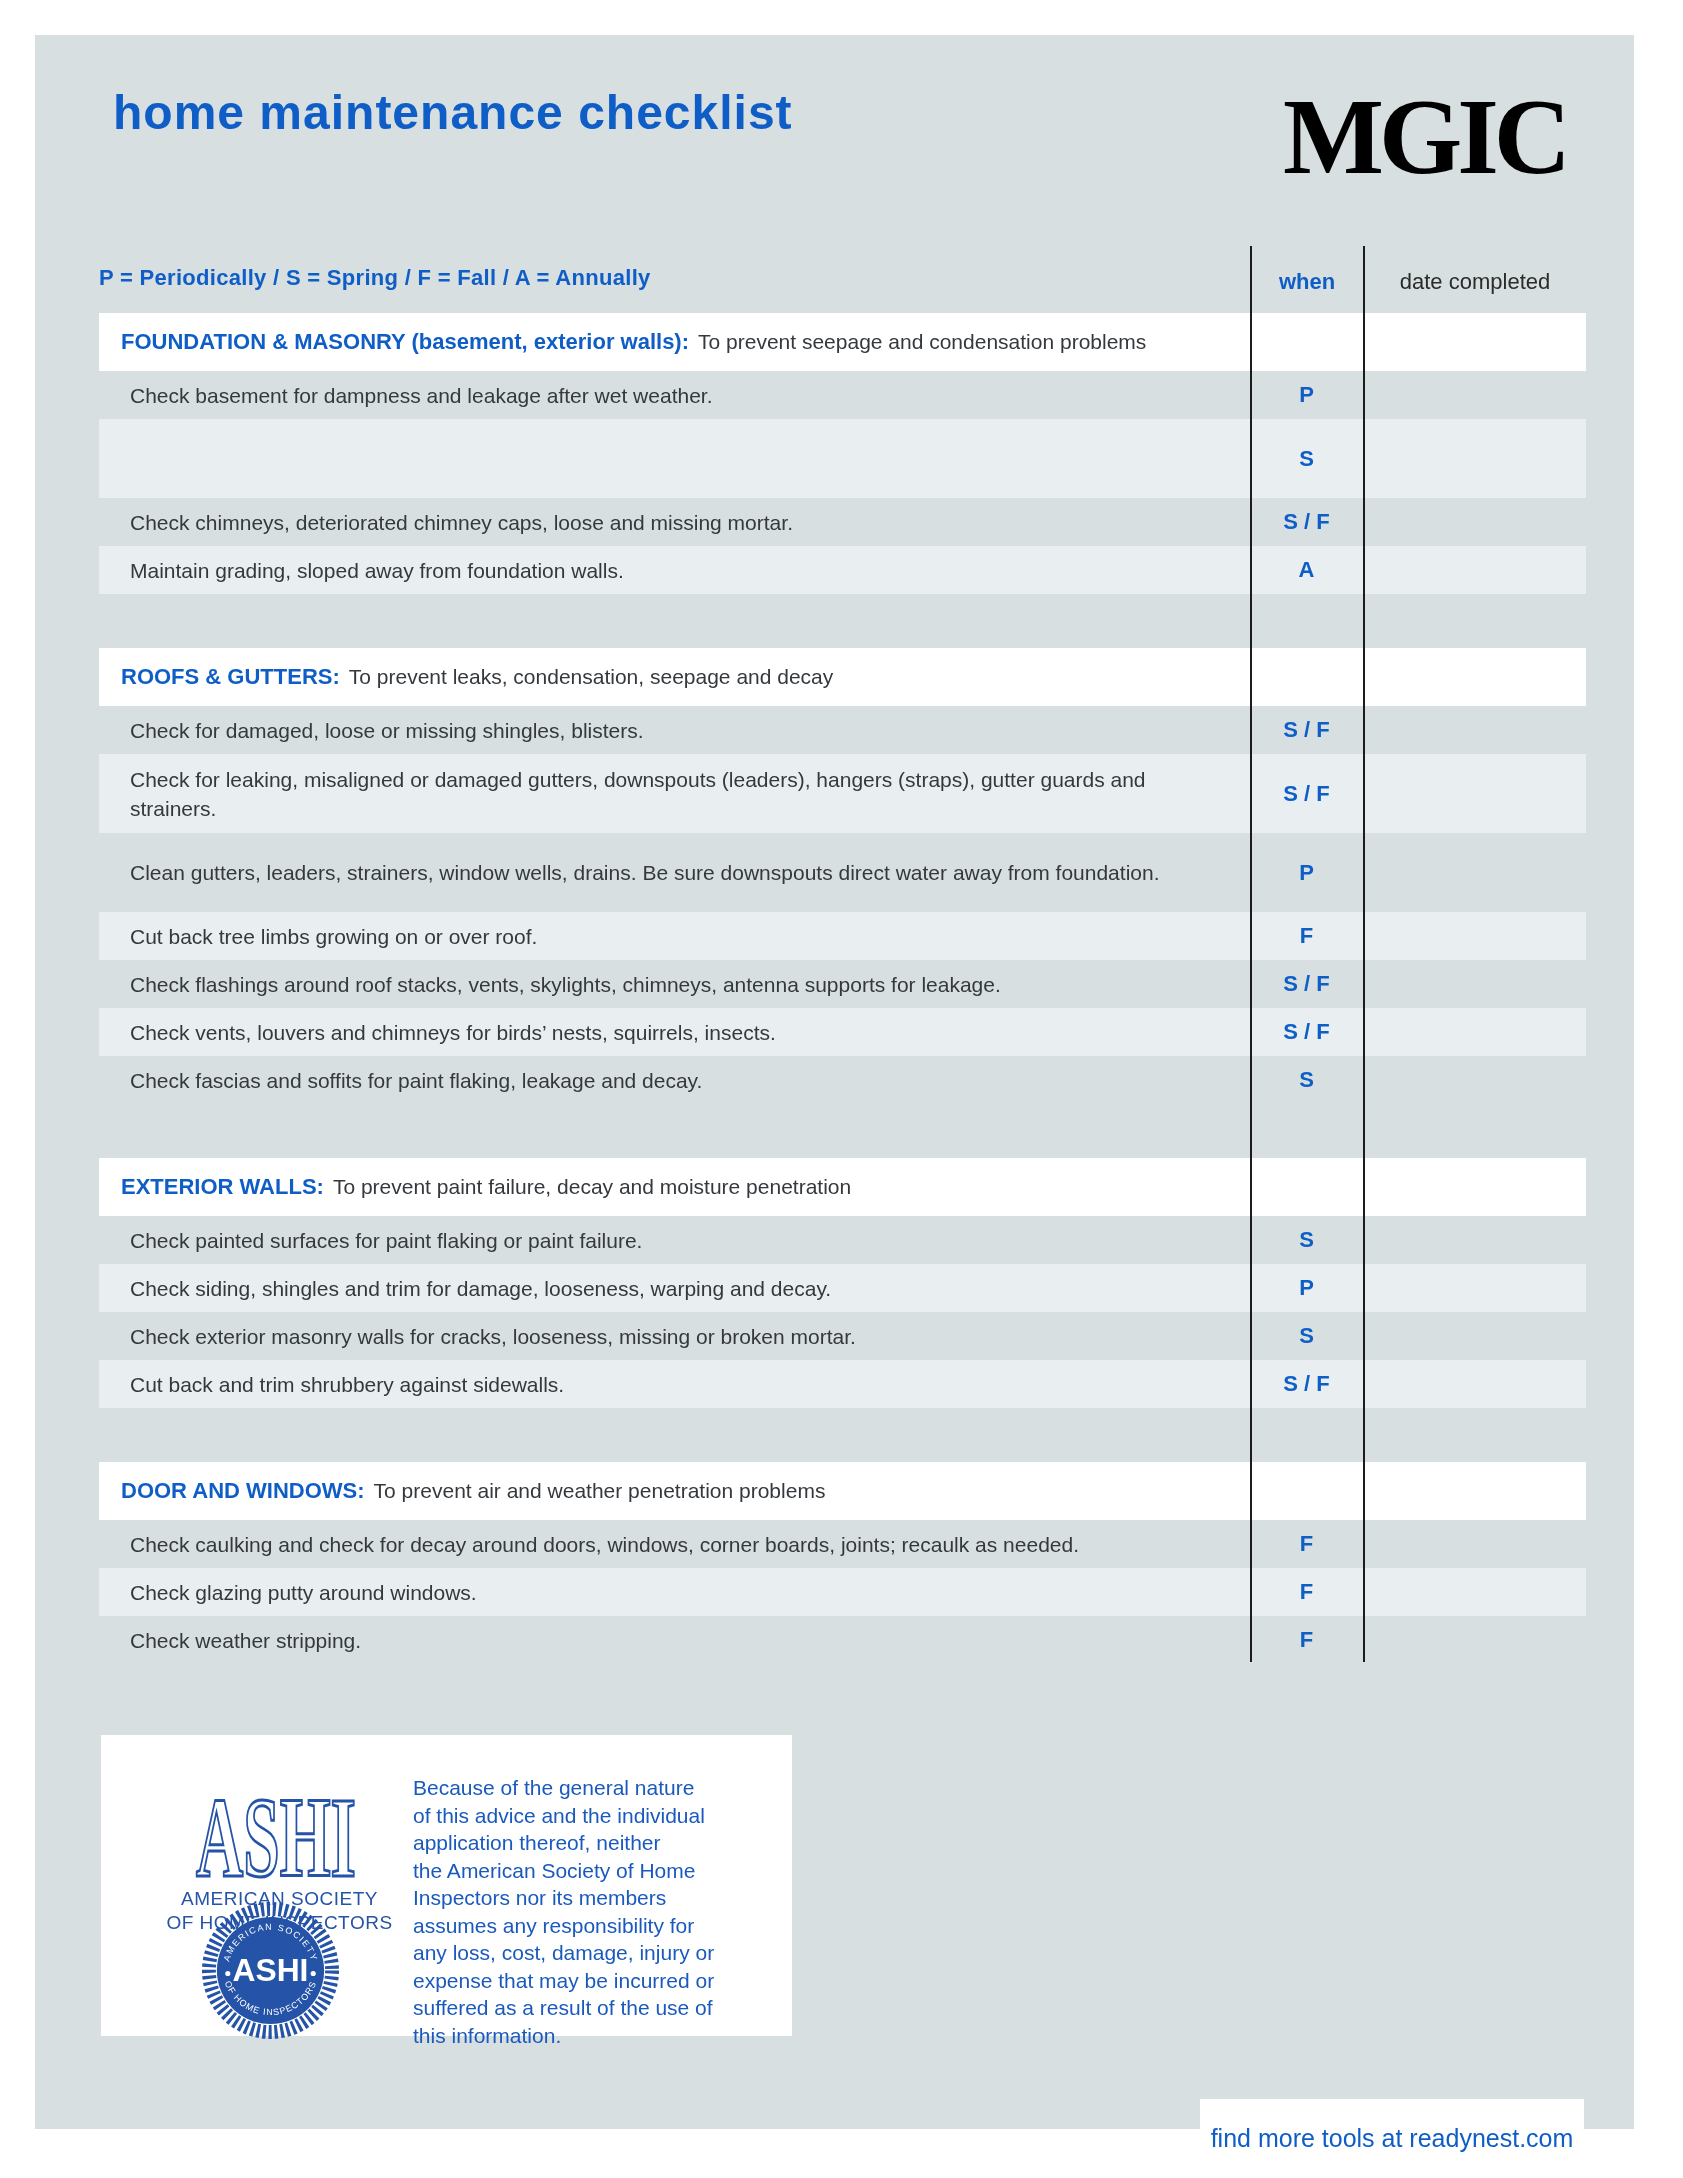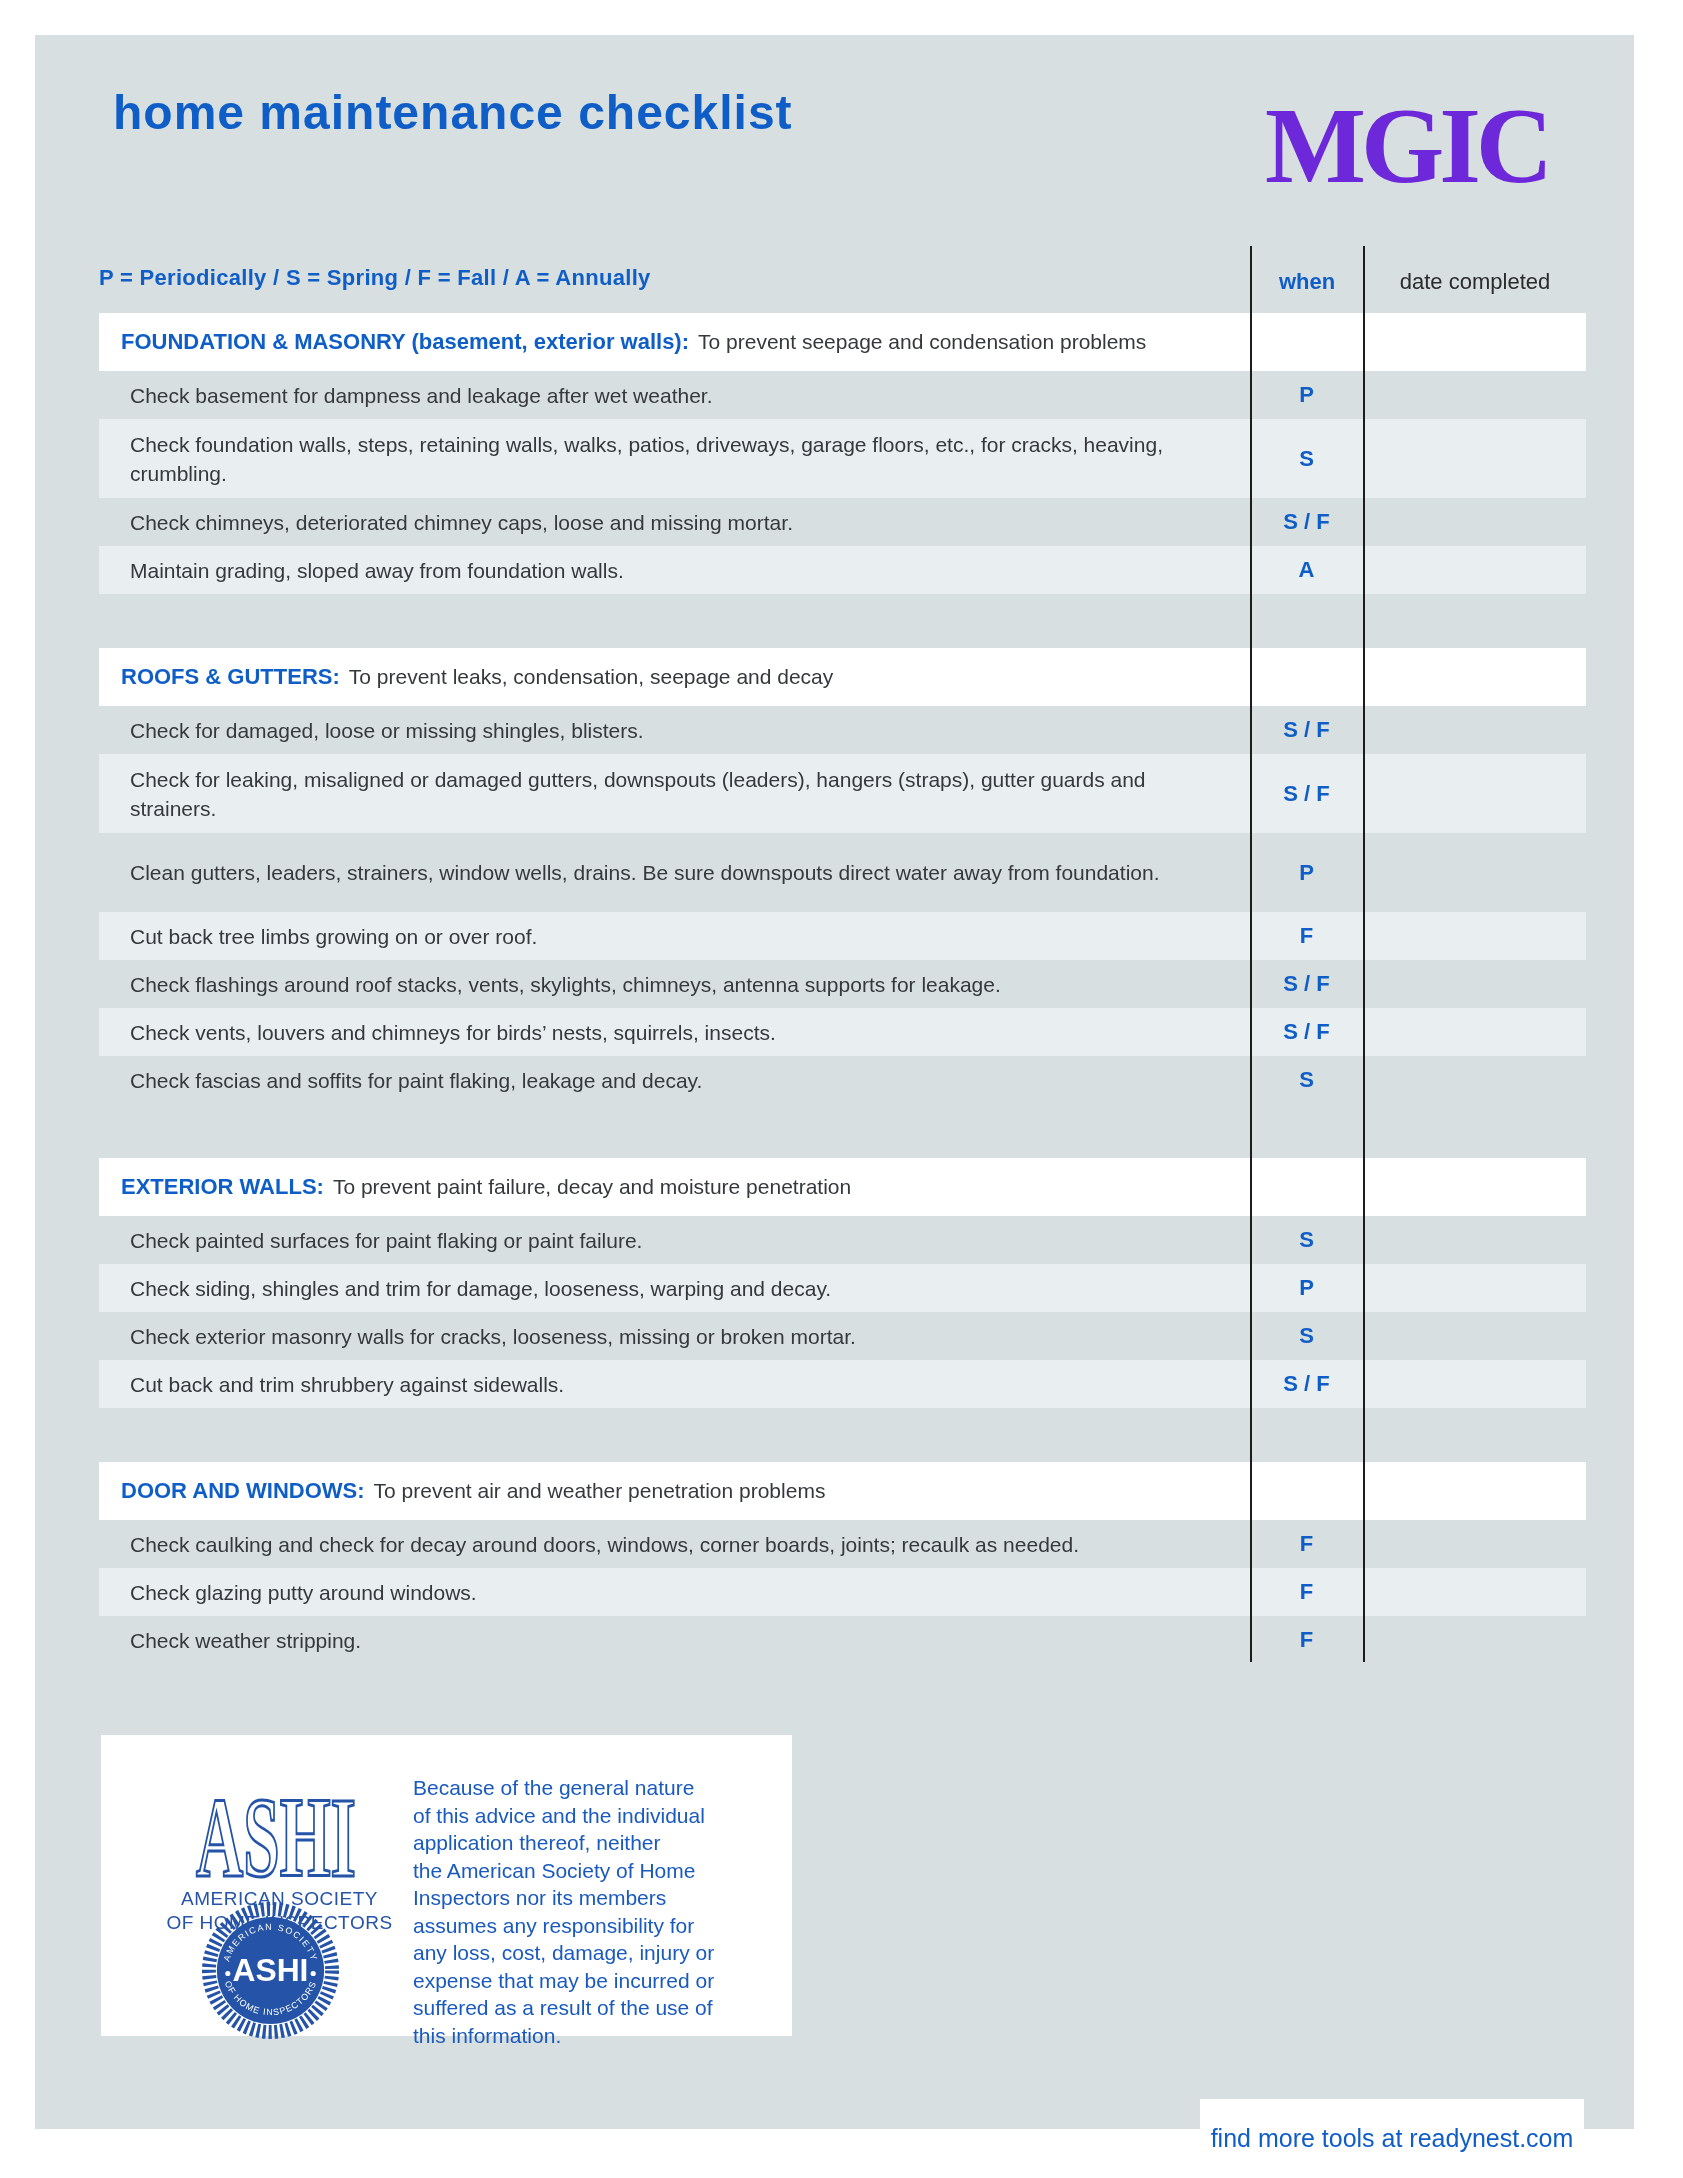--- a/index.html
+++ b/index.html
@@ -10,23 +10,23 @@
     --altrow:#e9eef0;
     --line:#1c1c1c;
   }
   html,body{margin:0;padding:0;background:#888;}
   .page{
     position:relative;width:1683px;height:2178px;background:#ffffff;
     font-family:"Liberation Sans", sans-serif; overflow:hidden;
   }
   .graybox{position:absolute;left:35px;top:35px;width:1599px;height:2094px;background:var(--pagebg);}
   .title{position:absolute;left:99px;top:71px;font-size:48px;font-weight:bold;letter-spacing:1px;color:var(--blue);margin:14px;}
-  .mgic{position:absolute;left:1265px;top:93px;width:319px;text-align:left;
+  .mgic{position:absolute;left:1265px;top:84px;width:319px;text-align:center;
     font-family:"Liberation Serif", serif;font-weight:bold;font-size:107px;line-height:107px;
-    letter-spacing:-5px;color:#6d28d9;}
+    letter-spacing:-5px;color:#000000;}
   .legend{position:absolute;left:99px;top:265px;font-size:22px;font-weight:bold;letter-spacing:0.3px;color:var(--blue);}
   .colhead{position:absolute;top:269px;font-size:22px;color:#2b2b2b;text-align:center;}
   .colhead.when{left:1251px;width:112px;}
   .colhead.date{left:1365px;width:220px;}
   .vline{position:absolute;top:246px;width:2px;height:1416px;background:var(--line);z-index:5;}
   .vline.v1{left:1250px;}
   .vline.v2{left:1363px;}
   .table{position:absolute;left:99px;top:313px;width:1487px;z-index:2;}
   .block{position:relative;display:flex;align-items:center;padding-left:22px;box-sizing:border-box;
     width:100%;font-size:21px;color:var(--dark);}
@@ -75,21 +75,20 @@
       <div class="block row">
         <span class="stitle"></span>
         <span class="ssub"></span>
         <span class="task">Check basement for dampness and leakage after wet weather.</span>
         <span class="when">P</span>
       </div>
 
       <div class="block row alt tall">
         <span class="stitle"></span>
         <span class="ssub"></span>
-        <span class="task">Check foundation walls, steps, retaining walls, walks, patios, driveways, garage floors, etc., for cracks, heaving, crumbling.</span>
         <span class="when">S</span>
       </div>
 
       <div class="block row">
         <span class="stitle"></span>
         <span class="ssub"></span>
         <span class="task">Check chimneys, deteriorated chimney caps, loose and missing mortar.</span>
         <span class="when">S / F</span>
       </div>
 

